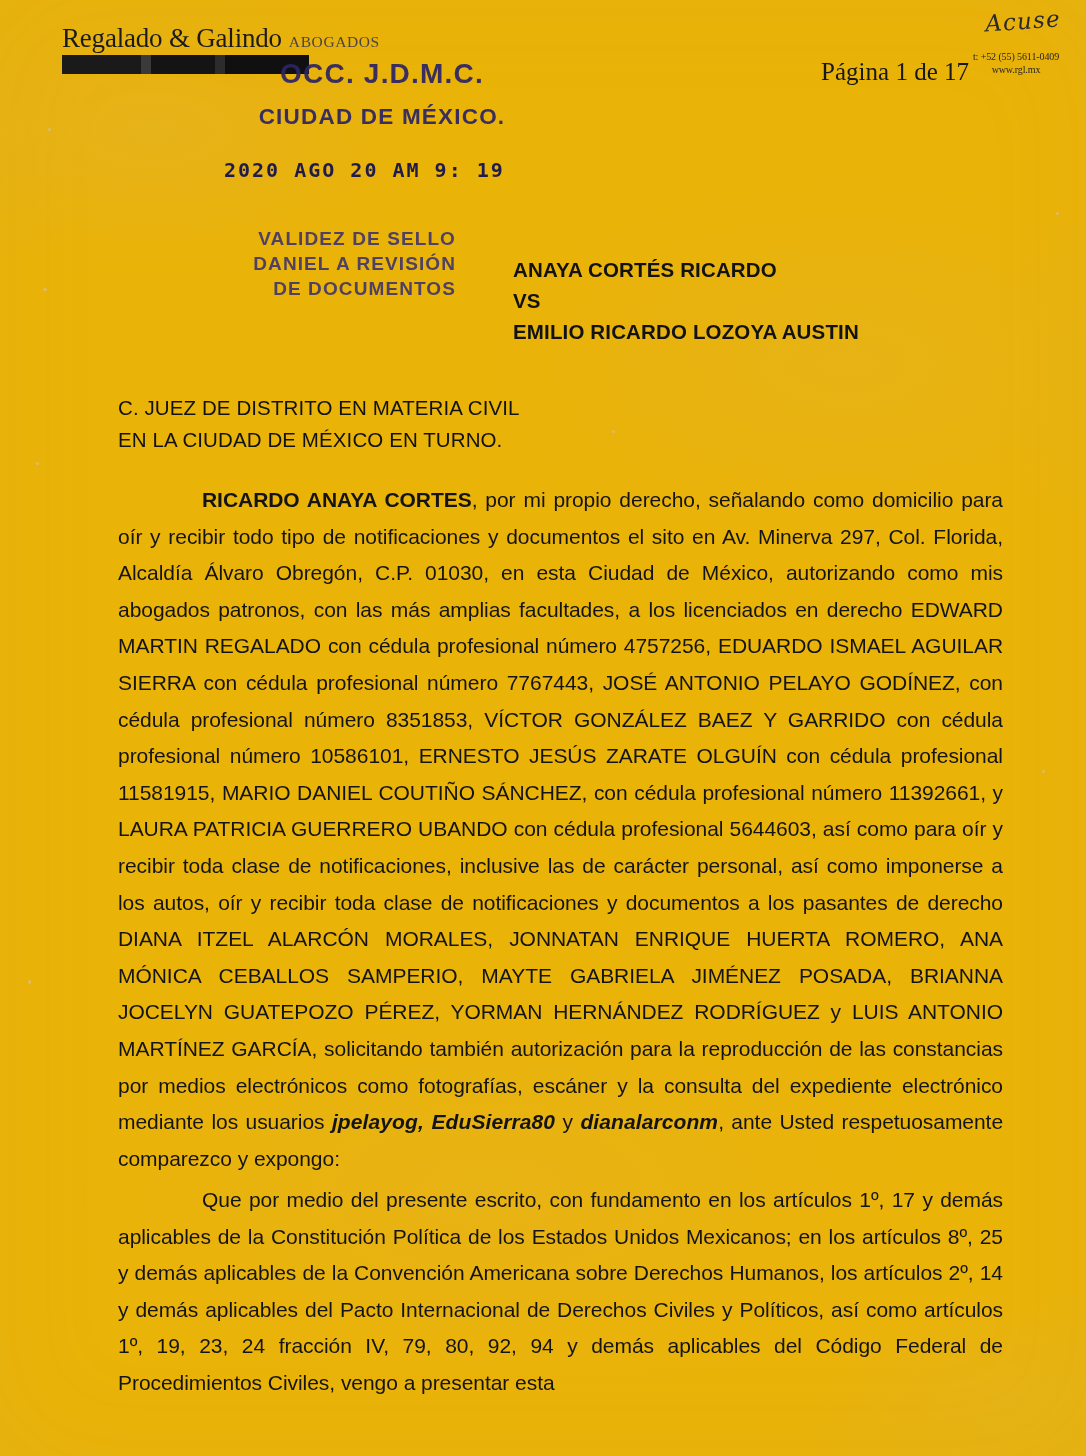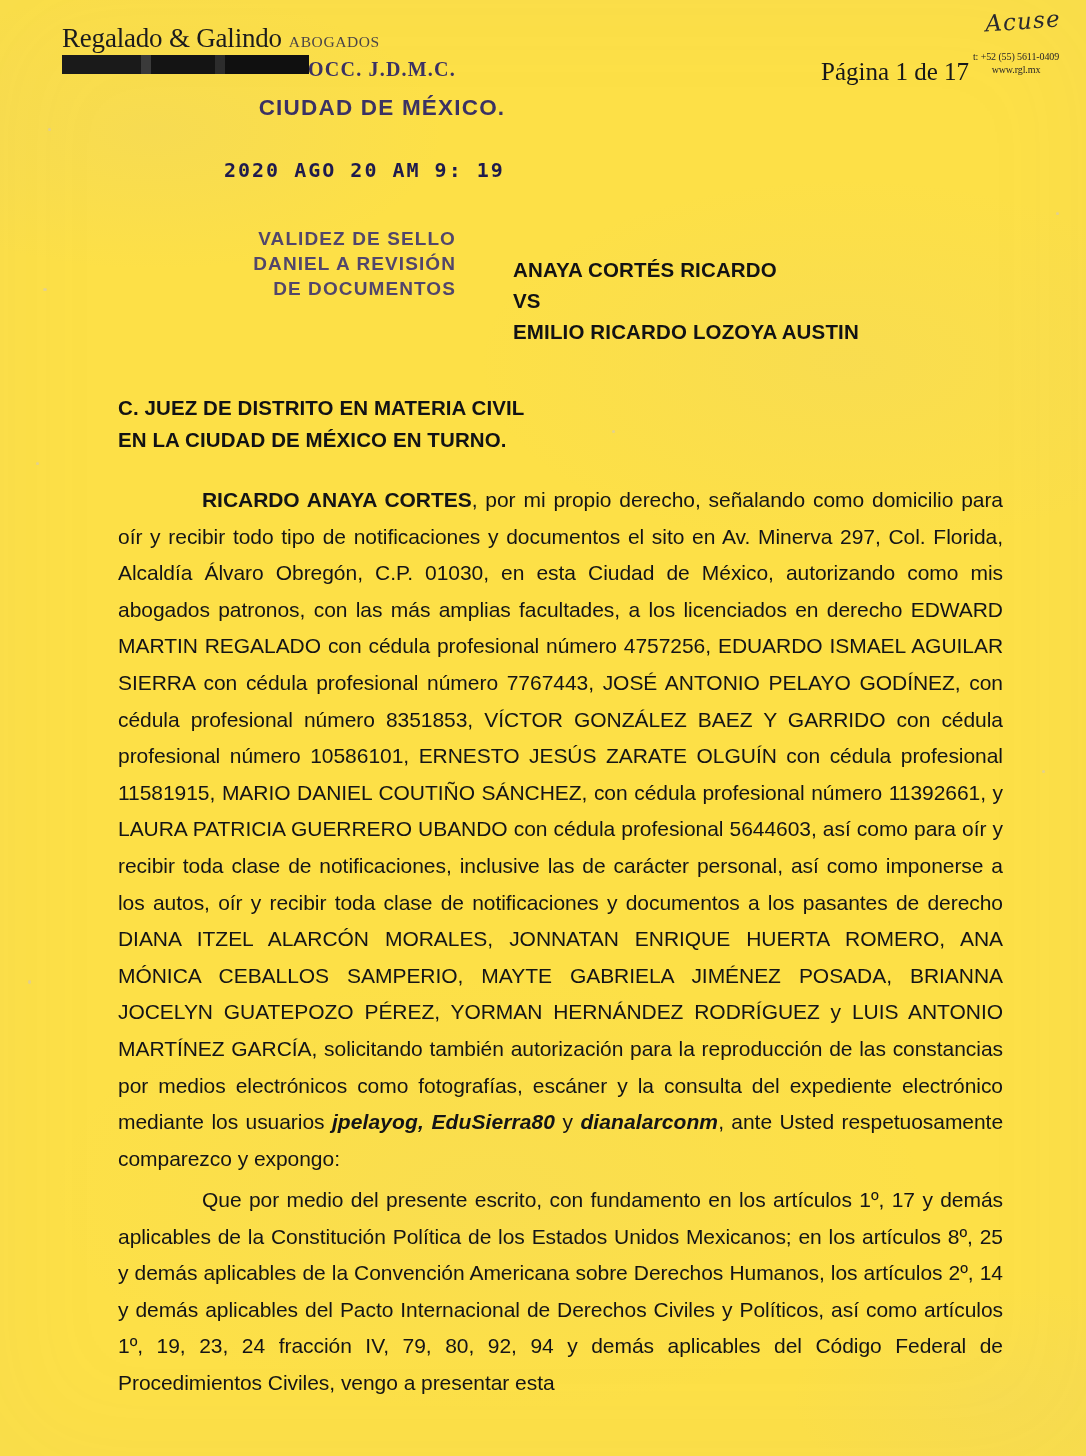--- a/index.html
+++ b/index.html
@@ -7,21 +7,21 @@
     margin: 0;
     padding: 0;
     background: #ffffff;
   }
 
   #page {
     position: relative;
     width: 1086px;
     height: 1456px;
     margin: 0 auto;
-    background: #fde047;
+    background: #eab308;
     overflow: hidden;
     font-family: "Liberation Sans", sans-serif;
     color: #17181a;
     
     box-shadow: inset 0 0 120px rgba(160,150,150,0.06);
   }
 
   
   #page::before {
     content: "";
@@ -94,21 +94,21 @@
     width: 340px;
     color: #2d2566;
     font-family: "Liberation Sans", sans-serif;
     font-weight: bold;
     letter-spacing: 1.2px;
     text-align: center;
     line-height: 1.16;
     filter: blur(0.25px);
     opacity: 0.93;
   }
-  #office-stamp .ln1 { font-size: 20px; font-family: Liberation Serif, serif; }
+  #office-stamp .ln1 { font-size: 28px; }
   #office-stamp .ln2 { font-size: 22.5px; margin-top: 14px; }
 
   
   #date-stamp {
     left: 224px;
     top: 158px;
     font-family: "Liberation Sans Mono", monospace;
     font-weight: bold;
     font-size: 20px;
     letter-spacing: 2px;
@@ -181,21 +181,21 @@
     line-height: 1.52;
     color: #121214;
     letter-spacing: 0.15px;
   }
 
   
   #addressee {
     left: 118px;
     top: 392px;
     font-family: "Liberation Sans", sans-serif;
-    font-weight: bold;
+    font-weight: normal;
     font-size: 20.5px;
     line-height: 1.55;
     color: #121214;
     letter-spacing: 0.1px;
     white-space: nowrap;
   }
 
   
   .body-para {
     position: absolute;

